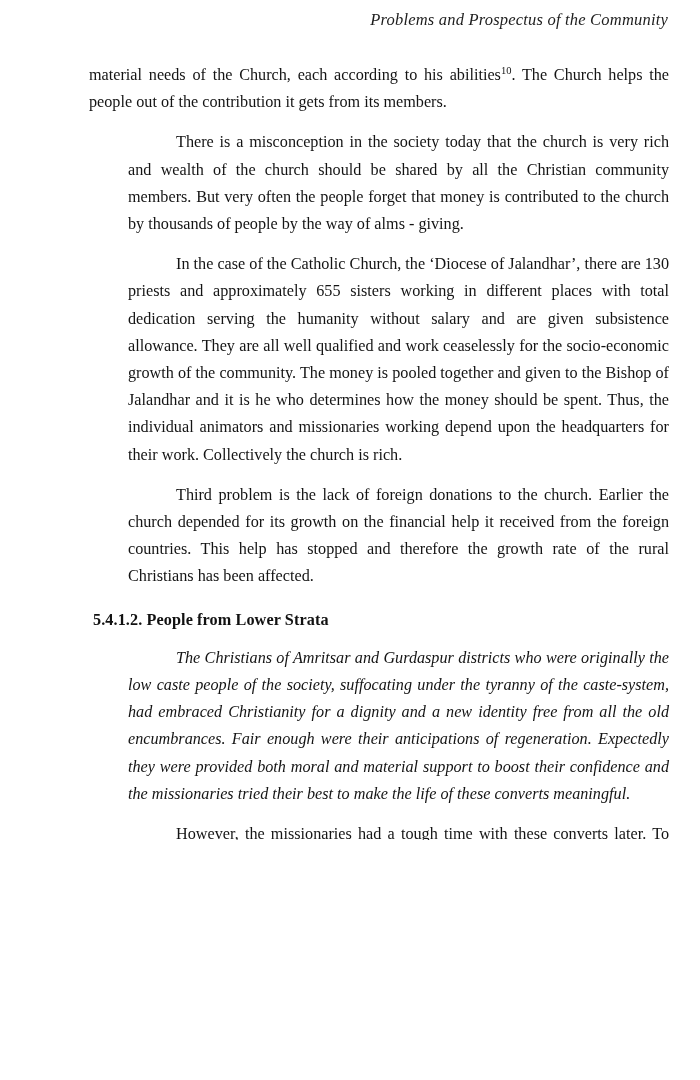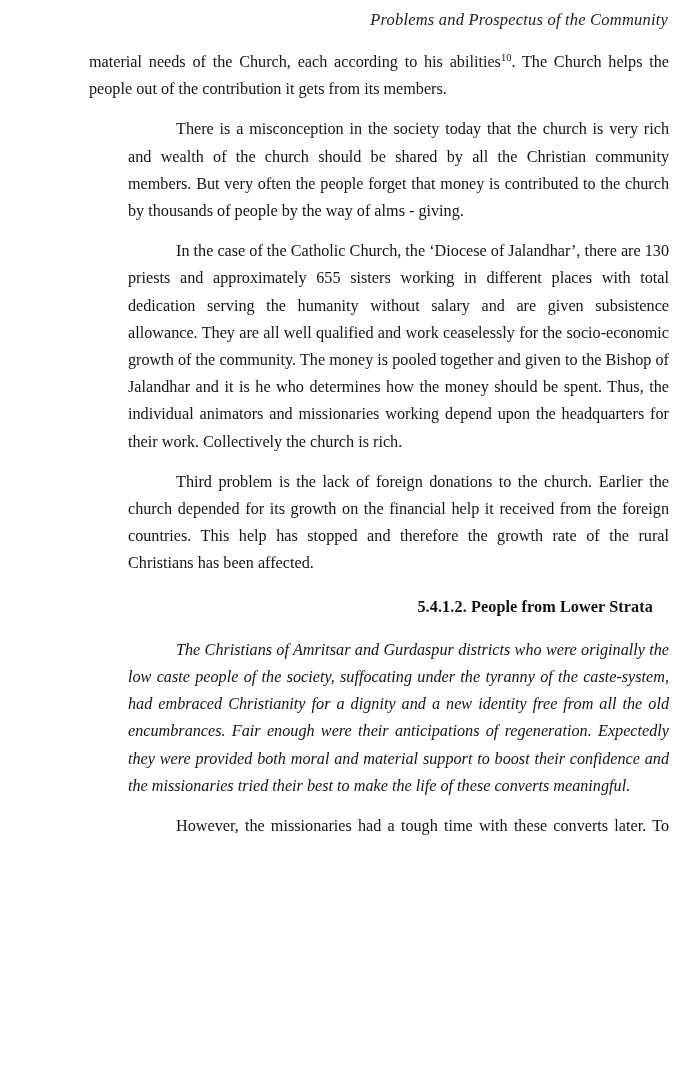--- a/index.html
+++ b/index.html
@@ -31,21 +31,21 @@
     font-style: italic;
     font-size: 16.5px;
     letter-spacing: 0.2px;
     color: #1d1d1d;
     white-space: nowrap;
   }
 
   
   .content {
     position: absolute;
-    top: 49px;
+    top: 62px;
     left: 89px;
     width: 580px;
   }
 
   p.para {
     margin: 0;
     font-size: 16.2px;
     line-height: 27.2px;
     text-align: justify;
     text-justify: inter-word;
@@ -68,25 +68,25 @@
     font-style: italic;
   }
 
   sup.footnote-marker {
     font-size: 10.5px;
     vertical-align: super;
     line-height: 0;
   }
 
   h3.section-heading {
-    margin: 16px;
+    margin: 4px;
     font-size: 16.2px;
     line-height: 27.2px;
     font-weight: bold;
-    text-align: right;
+    text-align: left;
     color: #111111;
     letter-spacing: 0.1px;
   }
 
   h3.section-heading.gap-before {
     margin-top: 16px;
   }
 
   
   .page-number {

